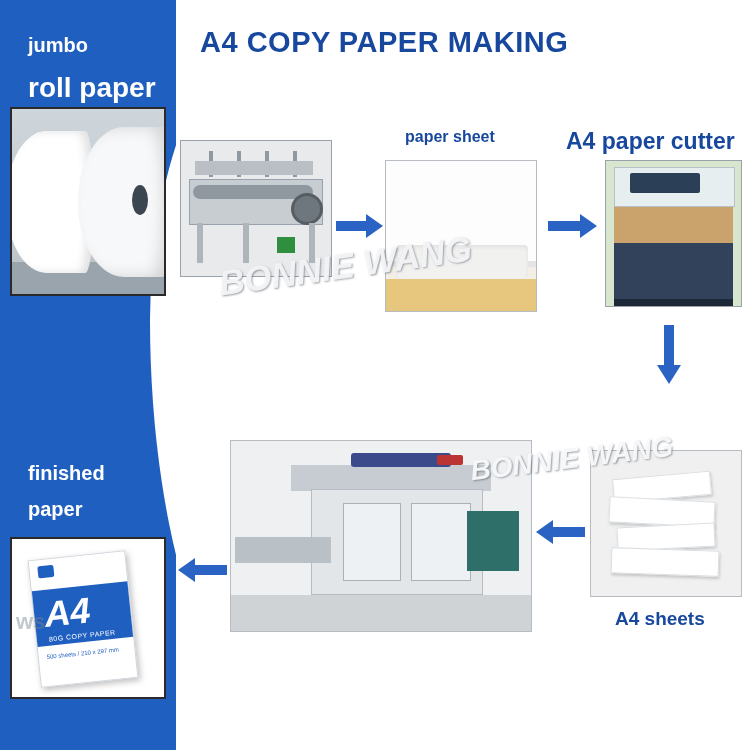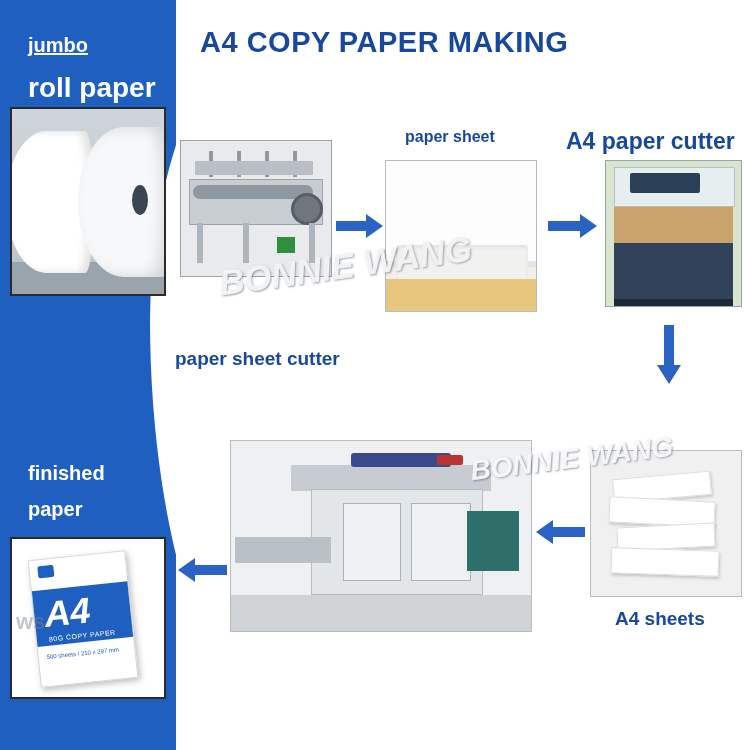--- a/index.html
+++ b/index.html
@@ -99,21 +99,21 @@
 </head>
 <body>
 
 <div id="page">
 
   <div class="blue-strip"></div>
   <div class="white-wedge"></div>
 
   <div class="title">A4 COPY PAPER MAKING</div>
 
-  <div class="label white" style="left:28px;top:34px;font-size:20px;text-decoration:underline;">jumbo</div>
+  <div class="label white" style="left:28px;top:34px;font-size:20px;">jumbo</div>
   <div class="label white" style="left:28px;top:72px;font-size:28px;">roll paper</div>
 
   <div class="photo" id="photo-jumbo">
     <div class="roll-bg"></div>
     <div class="roll-floor"></div>
     <div class="roll roll-a"></div>
     <div class="roll roll-b"></div>
     <div class="roll-core"></div>
   </div>
 
@@ -144,21 +144,20 @@
   <div class="label" style="left:566px;top:128px;font-size:23px;">A4 paper cutter</div>
 
   <div class="photo" id="photo-a4cutter">
     <div class="cut-top"></div>
     <div class="cut-panel"></div>
     <div class="cut-mid"></div>
     <div class="cut-base"></div>
     <div class="cut-foot"></div>
   </div>
 
-  <div class="label" style="left:175px;top:348px;font-size:19px;">paper sheet cutter</div>
 
   <div class="watermark" id="wm1">BONNIE WANG</div>
 
   <div class="arrow" style="left:336px;top:212px;">
     <svg width="48" height="28" viewBox="0 0 48 28">
       <path d="M0 9 L30 9 L30 2 L47 14 L30 26 L30 19 L0 19 Z" fill="#2a63c4"></path>
     </svg>
   </div>
 
   <div class="arrow" style="left:548px;top:212px;">

